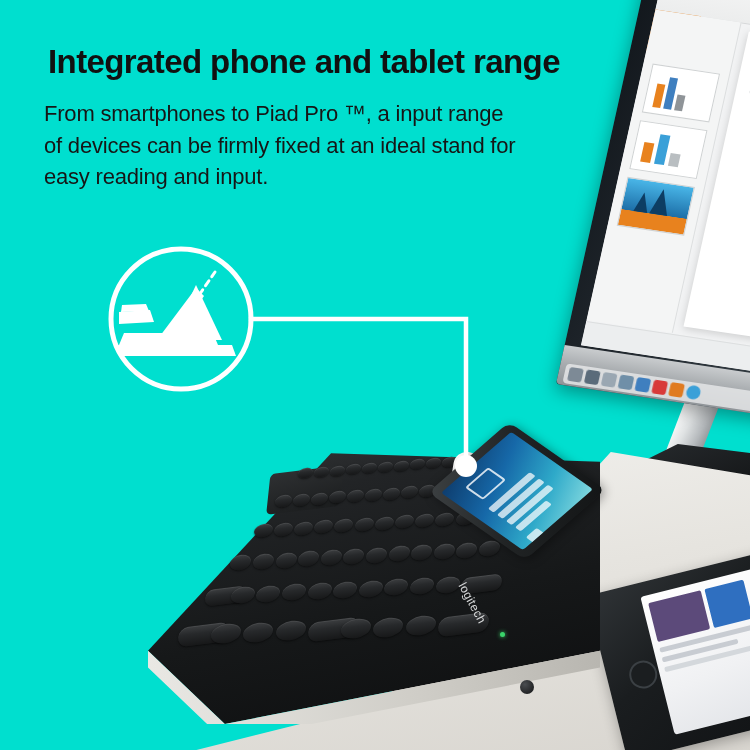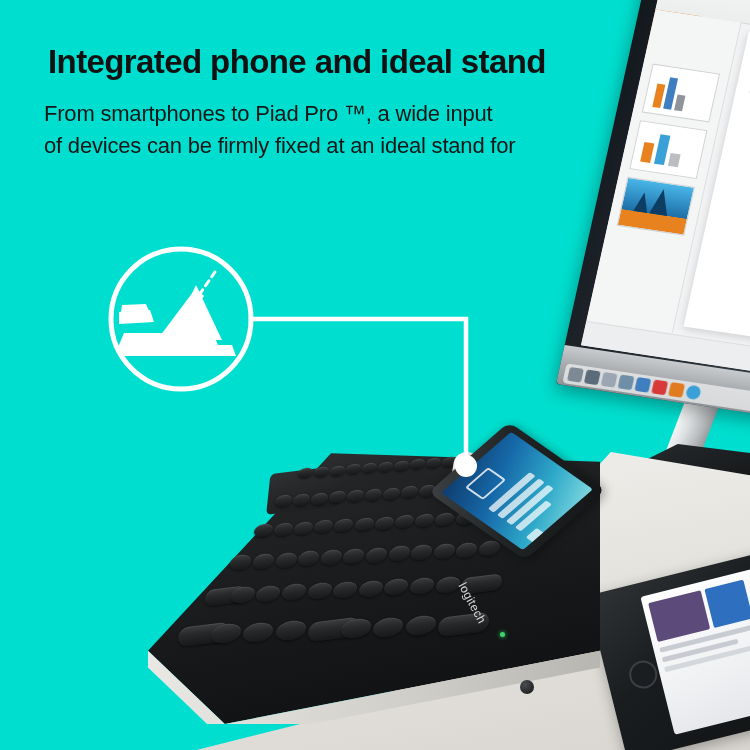--- a/index.html
+++ b/index.html
@@ -552,20 +552,21 @@
       <path d="M 170 340 L 196 285 L 222 340 Z" fill="#FFFFFF"></path>
       <path d="M 160 336 L 196 288 L 204 296 L 172 342 Z" fill="#FFFFFF"></path>
 
       <path d="M 119 312 L 150 310 L 154 322 L 119 324 Z" fill="#FFFFFF"></path>
       <path d="M 122 305 L 146 304 L 149 311 L 121 312 Z" fill="#FFFFFF"></path>
 
       <path d="M 168 340 L 215 272" fill="none" stroke="#FFFFFF" stroke-width="3" stroke-dasharray="6 5" stroke-linecap="round"></path>
     </g>
   </svg>
 
-  <h1 id="headline">Integrated phone and ideal stand</h1>
+  <h1 id="headline">Integrated phone and tablet range</h1>
 
   <div id="subcopy">
-    <span class="ln">From smartphones to Piad Pro ™, a wide input</span>
+    <span class="ln">From smartphones to Piad Pro ™, a input range</span>
     <span class="ln">of devices can be firmly fixed at an ideal stand for</span>
+    <span class="ln">easy reading and input.</span>
   </div>
 
 </div>
 
 </body></html>

